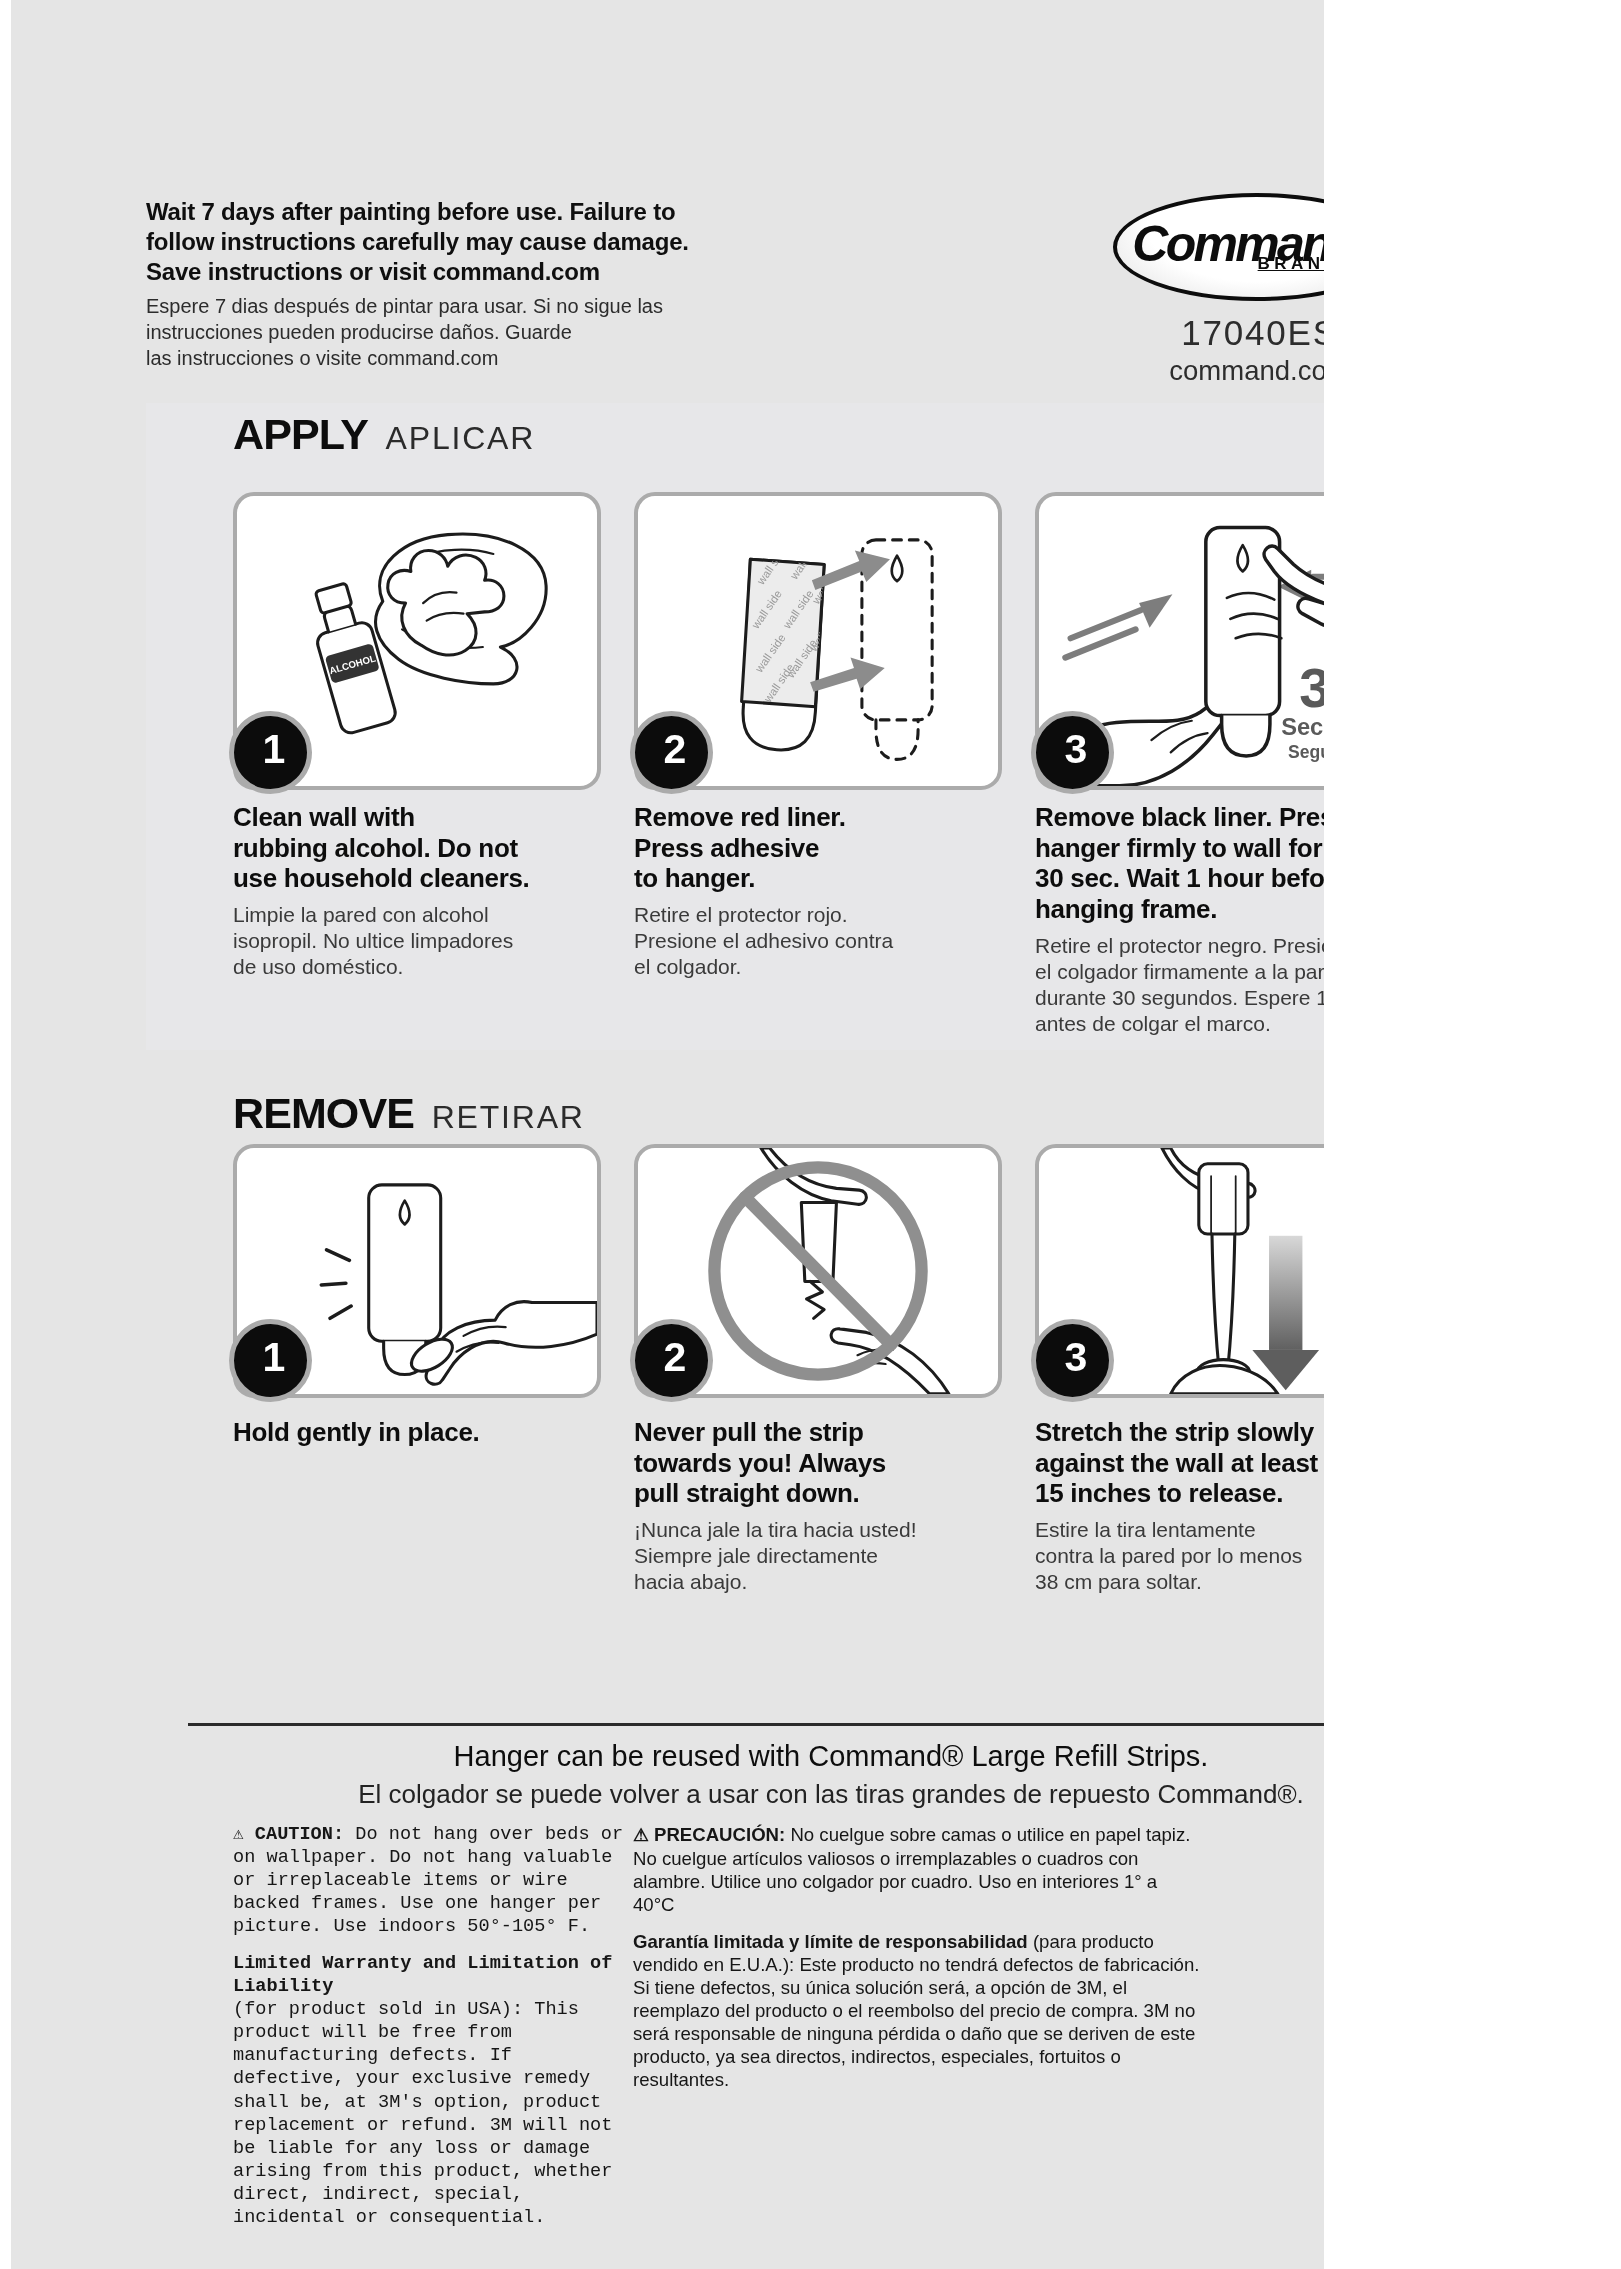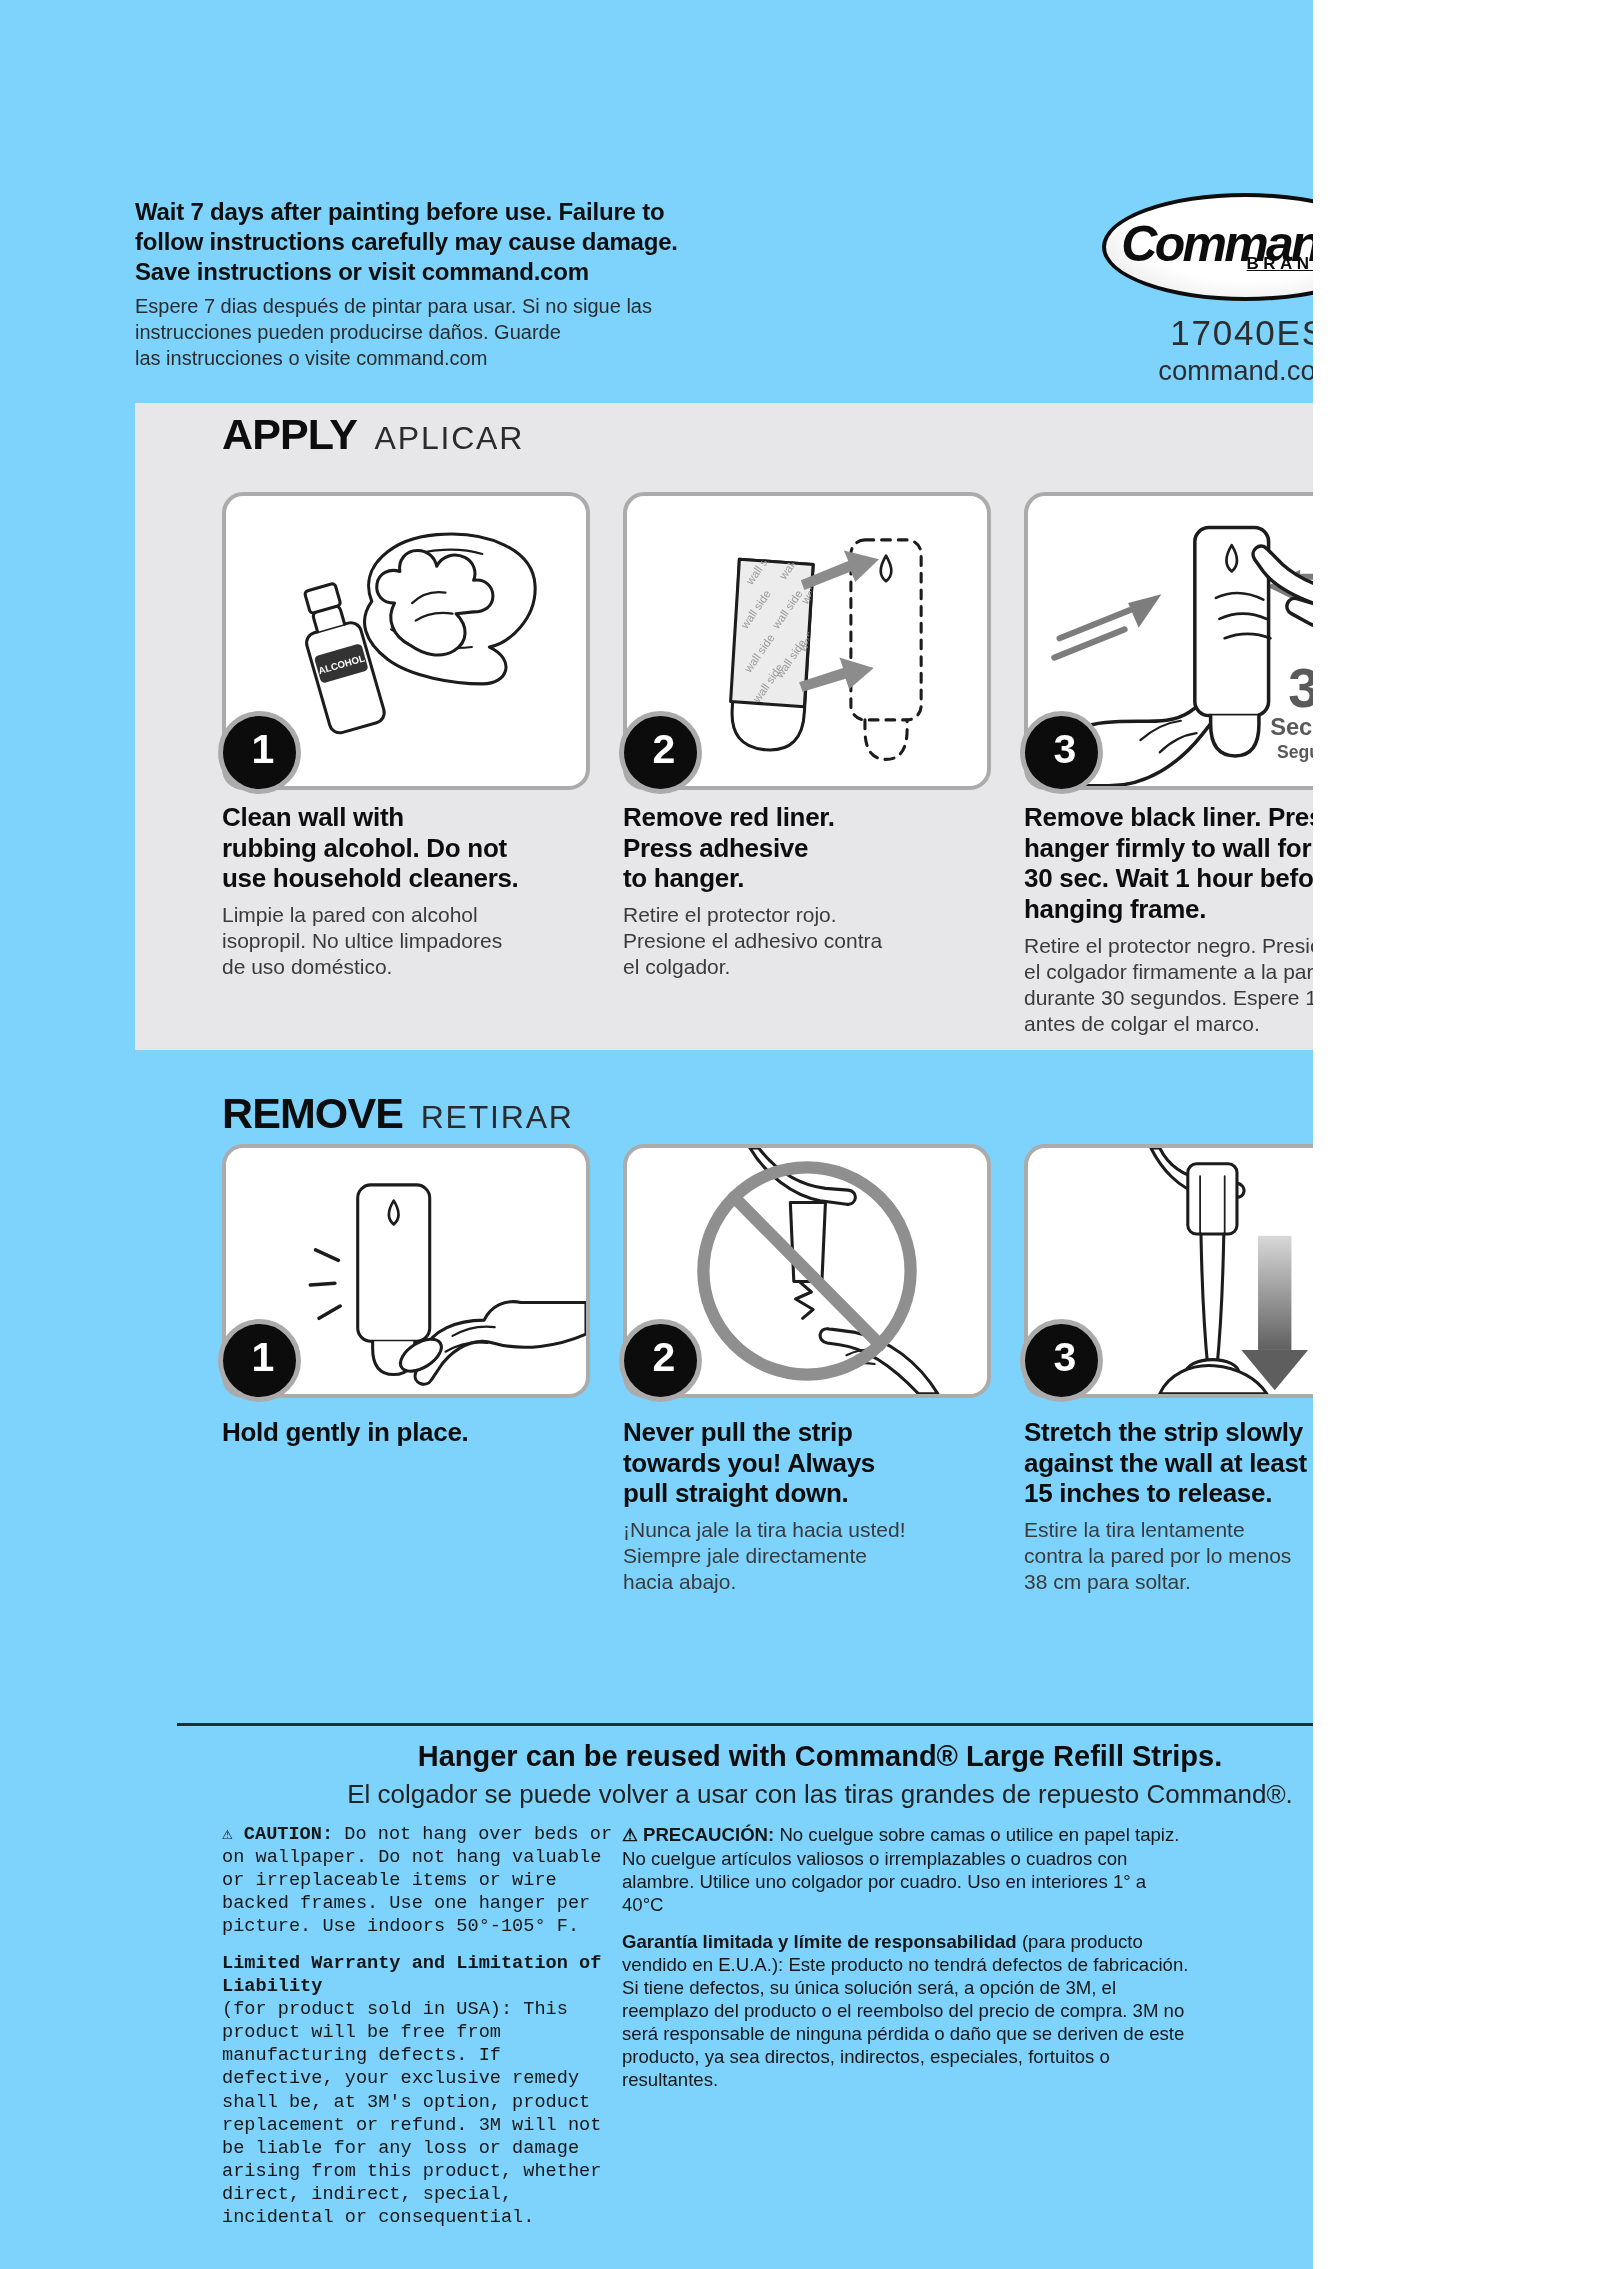--- a/index.html
+++ b/index.html
@@ -1,17 +1,17 @@
 <!DOCTYPE html>
 <html style="font-size:14px"><head>
 <meta charset="utf-8">
 <style>
   html,body{margin:0;padding:0;background:#fff;}
-  #page{position:relative;width:1313px;height:2270px;background:#7dd3fc;overflow:hidden;
-        font-family:"Liberation Sans",sans-serif;color:#111;}
+  #page{position:relative;width:1313px;height:2270px;background:#e5e5e5;overflow:hidden;
+        font-family:"Liberation Sans",sans-serif;color:#111;margin-left:11px;}
 
   
   .warning{position:absolute;left:135px;top:197px;width:550px;}
   .warning-en{font-weight:bold;font-size:24px;line-height:1.24;white-space:pre-line;color:#0f0f0f;letter-spacing:-0.2px;}
   .warning-es{font-size:20px;line-height:1.3;margin-top:7px;white-space:pre-line;color:#2c2c2c;}
 
   .brand{position:absolute;left:1102px;top:193px;width:293px;text-align:center;}
   .logo-wrap{position:relative;width:287px;height:108px;}
   .logo-oval{position:absolute;inset:0;border:4.4px solid #0d0d0d;border-radius:50%;
              background:radial-gradient(ellipse at 50% 30%, #ffffff 55%, #ececec 82%, #cdcdcd 100%);
@@ -35,21 +35,21 @@
   .badge{position:absolute;left:-8px;bottom:-8px;width:73px;height:73px;border-radius:50%;
          background:#0c0c0c;border:5.3px solid #ababab;color:#fff;display:flex;align-items:center;justify-content:center;
          font-size:41px;font-weight:bold;}
   .badge span{transform:translate(3.5px,-2.7px);}
 
   .cap-en{font-weight:bold;font-size:26px;line-height:1.18;white-space:pre-line;color:#0d0d0d;letter-spacing:-0.3px;}
   .cap-es{font-size:21px;line-height:1.24;color:#3a3a3a;margin-top:8px;white-space:pre-line;}
 
   
   .footer-rule{position:absolute;left:177px;top:1723px;width:1286px;height:2.7px;background:#2b2b2b;}
-  .footer-title{position:absolute;left:177px;top:1740px;width:1286px;text-align:center;font-weight:bold;font-size:29px;color:#0d0d0d;}
+  .footer-title{position:absolute;left:177px;top:1740px;width:1286px;text-align:center;font-weight:normal;font-size:29px;color:#0d0d0d;}
   .footer-sub{position:absolute;left:177px;top:1779px;width:1286px;text-align:center;font-size:26px;color:#222;}
   .fine{position:absolute;top:1823px;font-size:18.6px;line-height:1.24;color:#161616;}
   .fine-left{left:222px;width:399px;font-family:Liberation Mono, monospace;}
   .fine-right{left:622px;width:567px;}
   .fine p{margin:0 0 14px 0;}
   .fine b{font-weight:bold;}
   .warn-sym{font-weight:bold;font-size:17.7px;}
   .warranty-head{font-weight:bold;}
 </style>
 </head>

